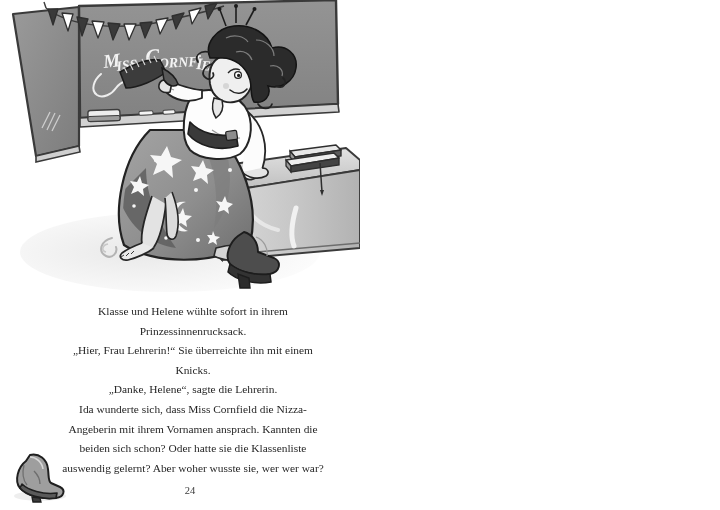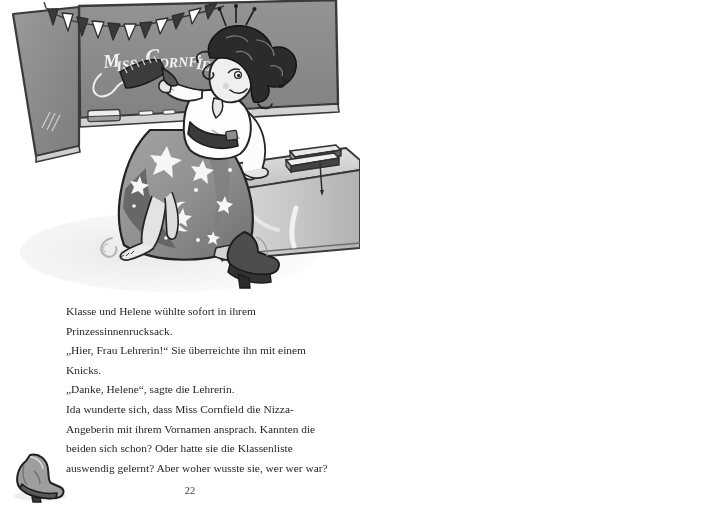--- a/index.html
+++ b/index.html
@@ -46,22 +46,23 @@
     position: absolute;
     font-family: "Liberation Serif", "DejaVu Serif", serif;
     font-size: 11.4px;
     line-height: 19.6px;
     color: #262626;
     text-align: left;
     letter-spacing: 0.0px;
     white-space: pre-line;
   }
   #left-text {
-    left: 66px; top: 302px;
+    left: 43px; top: 302px;
     width: 300px;
+    text-align: center;
   }
 
   
   .folio {
     position: absolute;
     font-family: "Liberation Serif", "DejaVu Serif", serif;
     font-size: 10.5px;
     color: #3a3a3a;
     width: 40px;
     text-align: center;
@@ -341,21 +342,21 @@
         <ellipse cx="32" cy="49" rx="26" ry="5" fill="#eeeeee"></ellipse>
         <path d="M22 8 C31 6 39 12 40 22 C41 30 40 34 43 36 L52 40 C58 43 56 50 48 51 C34 53 18 48 12 41 C6 34 10 20 18 14 Z" fill="#9e9e9e" stroke="#1f1f1f" stroke-width="2" stroke-linejoin="round"></path>
         <path d="M12 41 C18 48 34 53 48 51 L49 46 C35 48 20 43 14 37 Z" fill="#5a5a5a" stroke="#1f1f1f" stroke-width="1.6" stroke-linejoin="round"></path>
         <path d="M24 50 L25 55 L33 55 L32 51 Z" fill="#3c3c3c" stroke="#1f1f1f" stroke-width="1.3"></path>
         <path d="M22 10 C28 10 34 15 35 22" fill="none" stroke="#d8d8d8" stroke-width="1.6"></path>
         <path d="M26 24 C30 28 32 33 32 37" fill="none" stroke="#6e6e6e" stroke-width="1.4"></path>
         <path d="M16 18 C14 26 15 33 19 38" fill="none" stroke="#707070" stroke-width="1.3"></path>
       </svg>
     </div>
 
-    <div class="folio" id="folio-left">22</div>
+    <div class="folio" id="folio-left">24</div>
   </div>
 
   <div id="right-page">
     
 
     
   </div>
 
 </div>
 

